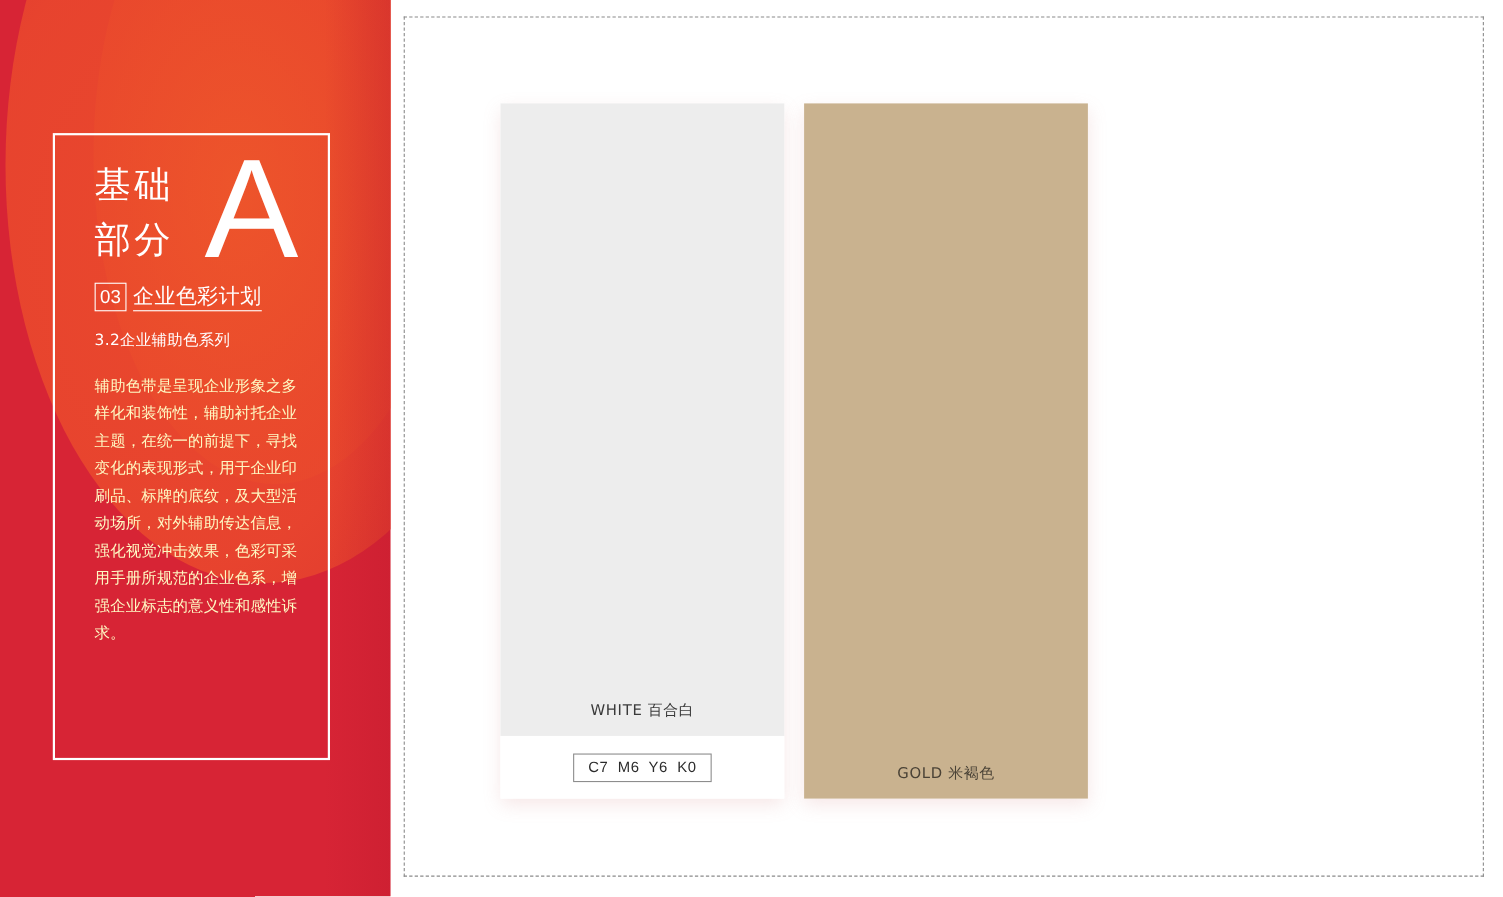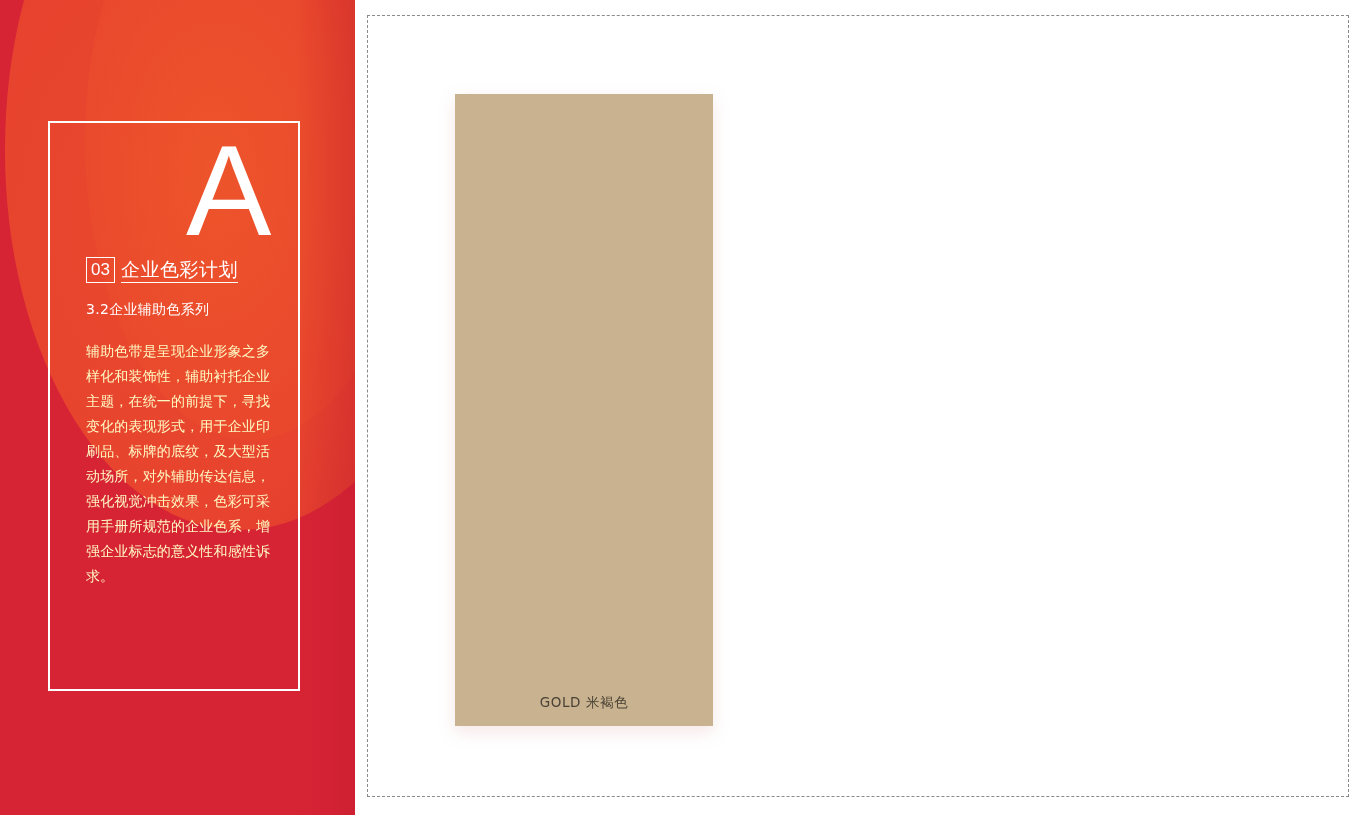--- a/index.html
+++ b/index.html
@@ -212,39 +212,48 @@
 <body>
 
 <div id="left-panel" style="background: rgb(215, 36, 53);">
   <div class="blob"></div>
   <div class="blob2"></div>
   <div class="edge-shade"></div>
 
   <div id="frame">
 
     <div id="heading">
+      <div class="cn-lines"><span>基础</span><br><span>部分</span></div>
       <div class="letter-a">A</div>
     </div>
 
     <div id="section-tag">
       <span class="num">03</span>
       <span class="title">企业色彩计划</span>
     </div>
 
     <div id="subsection">3.2企业辅助色系列</div>
 
     <div id="body-copy">辅助色带是呈现企业形象之多样化和装饰性，辅助衬托企业主题，在统一的前提下，寻找变化的表现形式，用于企业印刷品、标牌的底纹，及大型活动场所，对外辅助传达信息，强化视觉冲击效果，色彩可采用手册所规范的企业色系，增强企业标志的意义性和感性诉求。</div>
 
   </div>
 </div>
 
 <div id="dashed-area"></div>
 
 <div id="cards">
 
+  <div class="card">
+    <div class="swatch" style="background: rgb(237, 237, 237);">
+      <div class="swatch-label" style="color: rgb(58, 58, 58);">WHITE 百合白</div>
+    </div>
+    <div class="cmyk-wrap">
+      <span class="cmyk">C7  M6  Y6  K0</span>
+    </div>
+  </div>
 
   <div class="card">
     <div class="swatch" style="background: rgb(201, 178, 143);">
       <div class="swatch-label" style="color: rgb(74, 66, 54);">GOLD 米褐色</div>
     </div>
   </div>
 
 
 </div>
 

